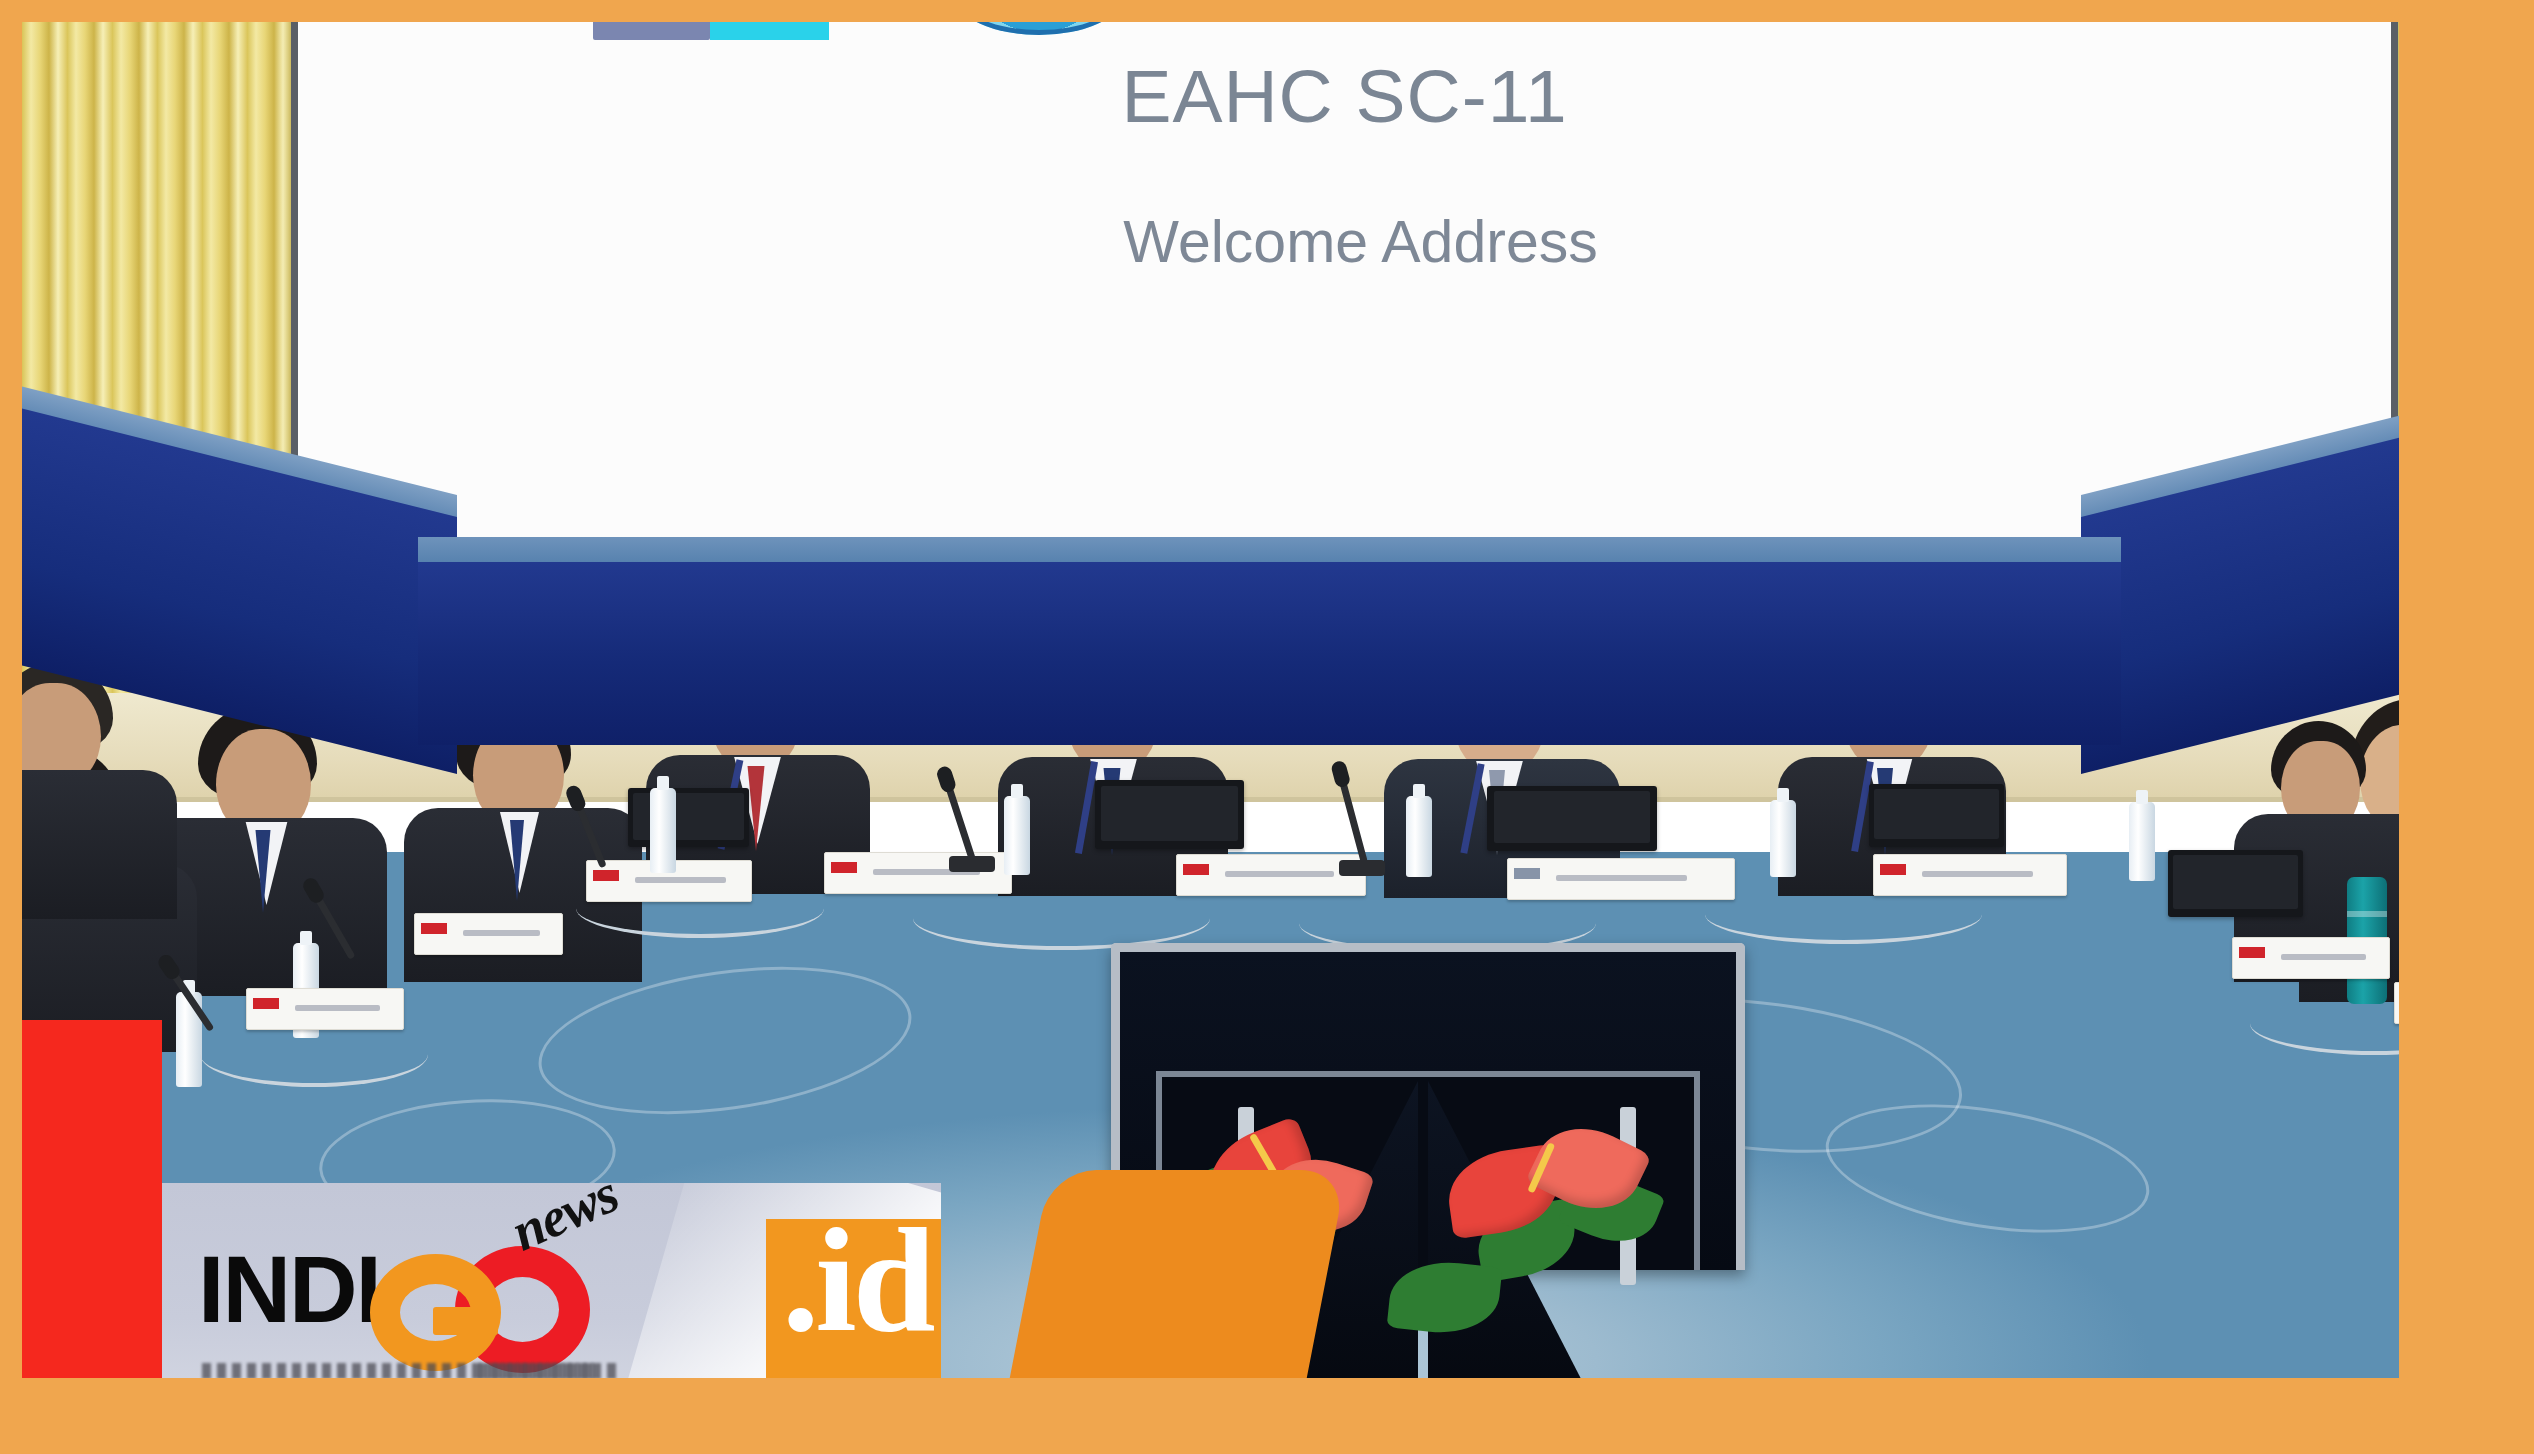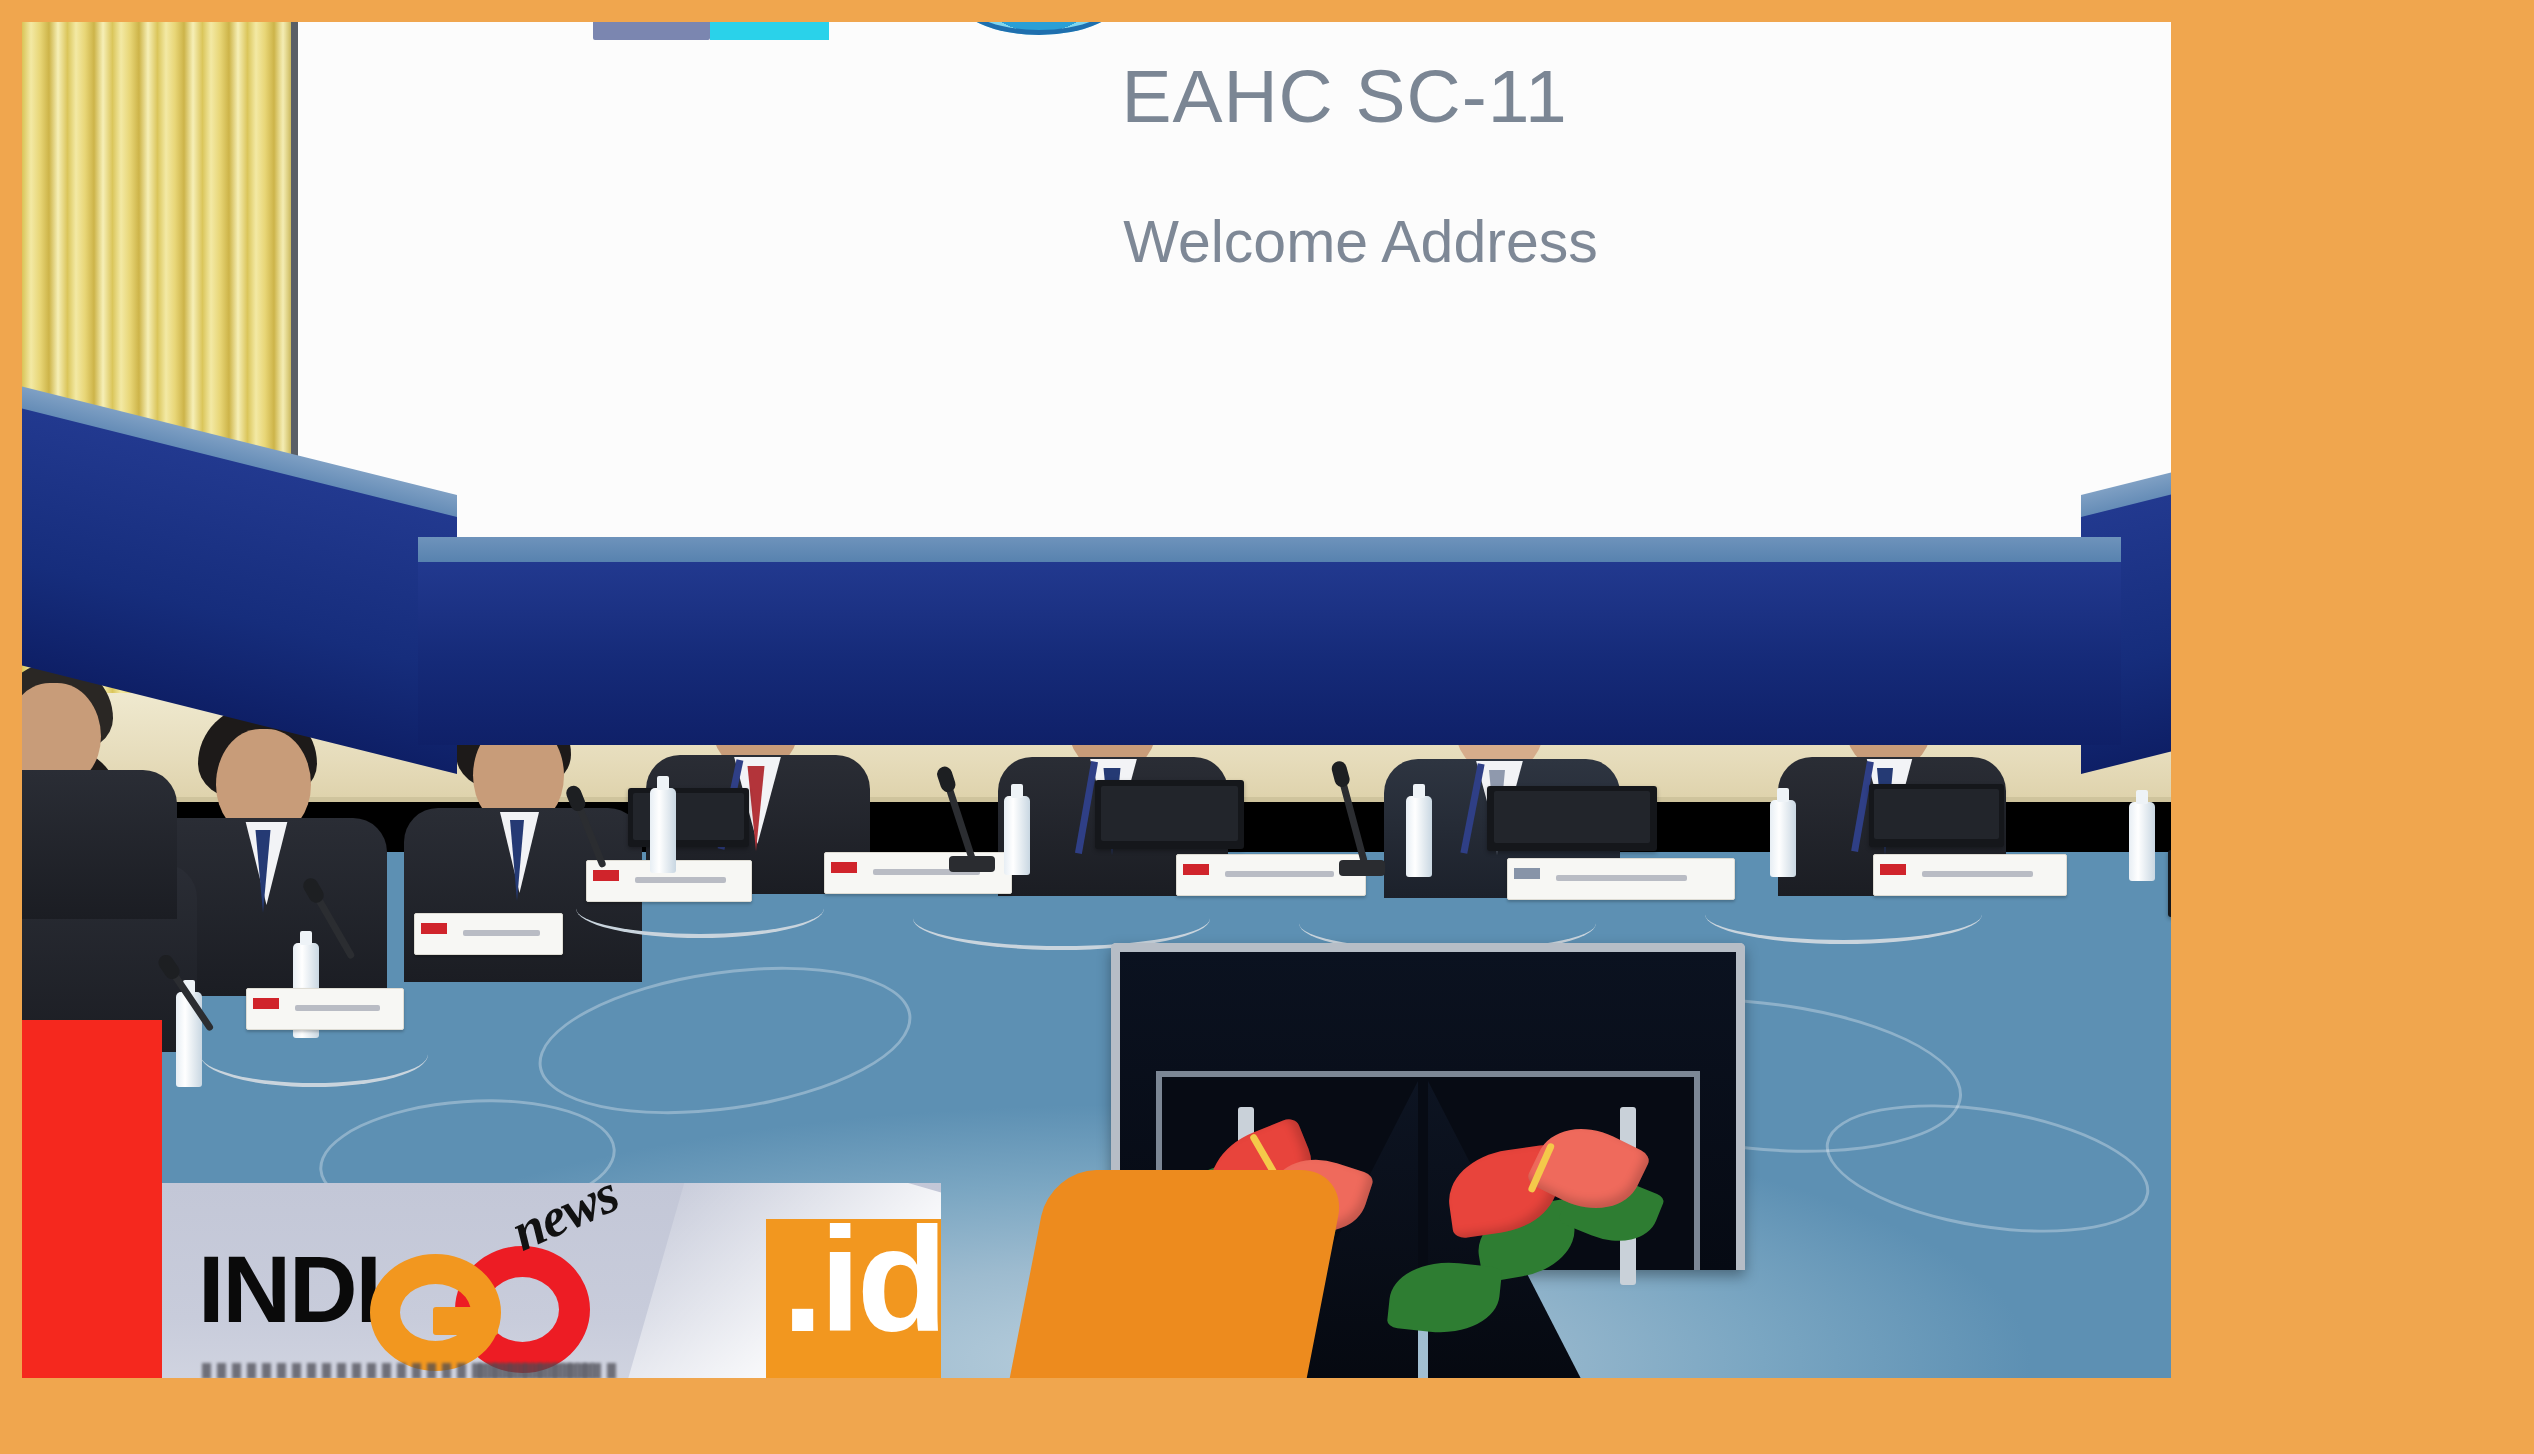--- a/index.html
+++ b/index.html
@@ -10,23 +10,23 @@
   #screenshot{
     position:relative;
     width:2534px; height:1454px;
     background:#F0A64E;
     overflow:hidden;
   }
   
   #photo{
     position:absolute;
     left:22px; top:22px;
-    width:2149px; height:1384px;
+    width:2377px; height:1384px;
     overflow:hidden;
-    background:#000000;
+    background:#ffffff;
   }
 
   
   .room{ position:absolute; inset:0; }
 
   
   .curtain-band{
     position:absolute; left:0; top:0; width:100%; height:693px;
     background:
       repeating-linear-gradient(90deg,
@@ -272,20 +272,21 @@
   }
   .news{
     position:absolute; left:348px; top:-2px;
     font-size:55px; font-style:italic; font-weight:700; color:#111;
     transform:rotate(-24deg); letter-spacing:-1px;
     font-family:"Liberation Serif", serif;
   }
   .dotid{
     position:absolute; left:604px; top:36px; width:183px; height:174px;
     background:#F2971F;
+    font-family:Liberation Serif, serif;
   }
   .dotid span{
     position:absolute; left:16px; top:-14px;
     font-size:149px; font-weight:700; color:#ffffff; line-height:1;
     letter-spacing:-4px;
   }
   .tagline{
     position:absolute; left:40px; top:180px; width:416px; height:16px;
     filter:blur(1.6px);
     background:

